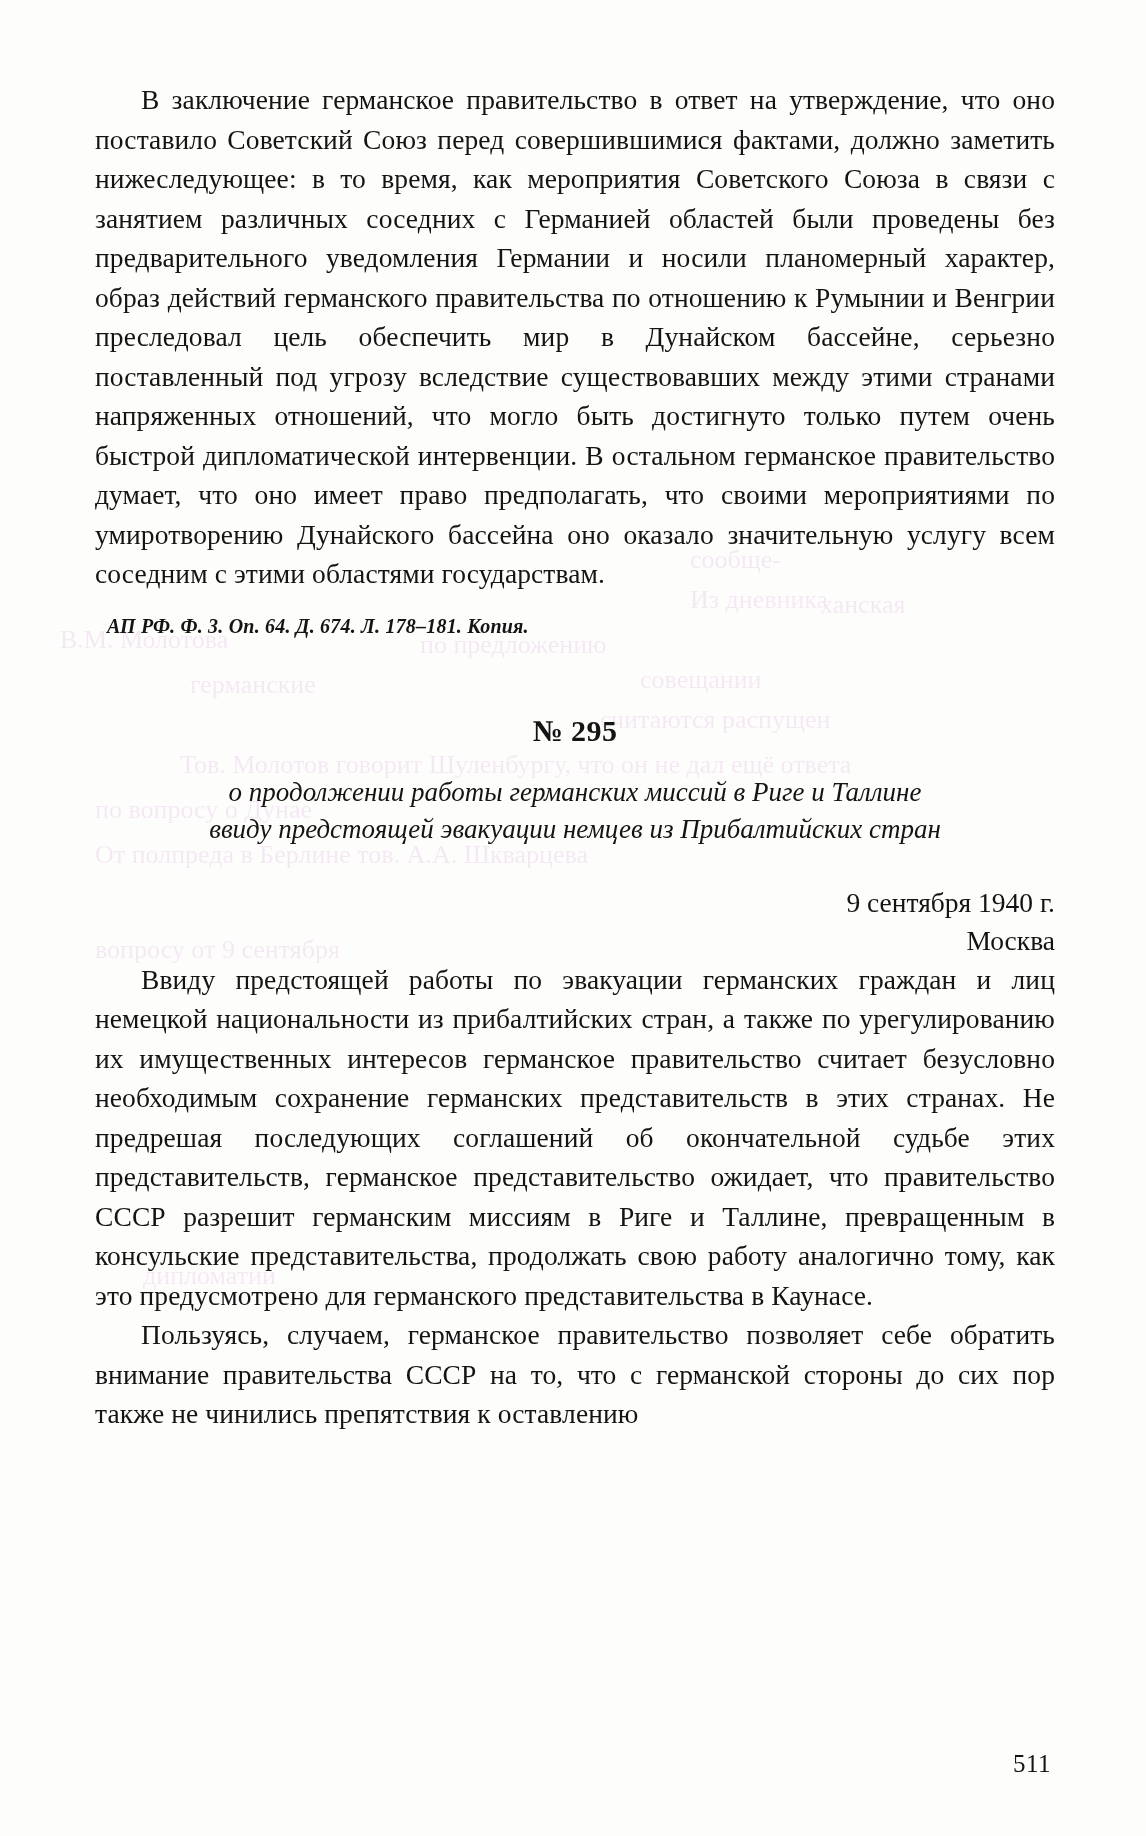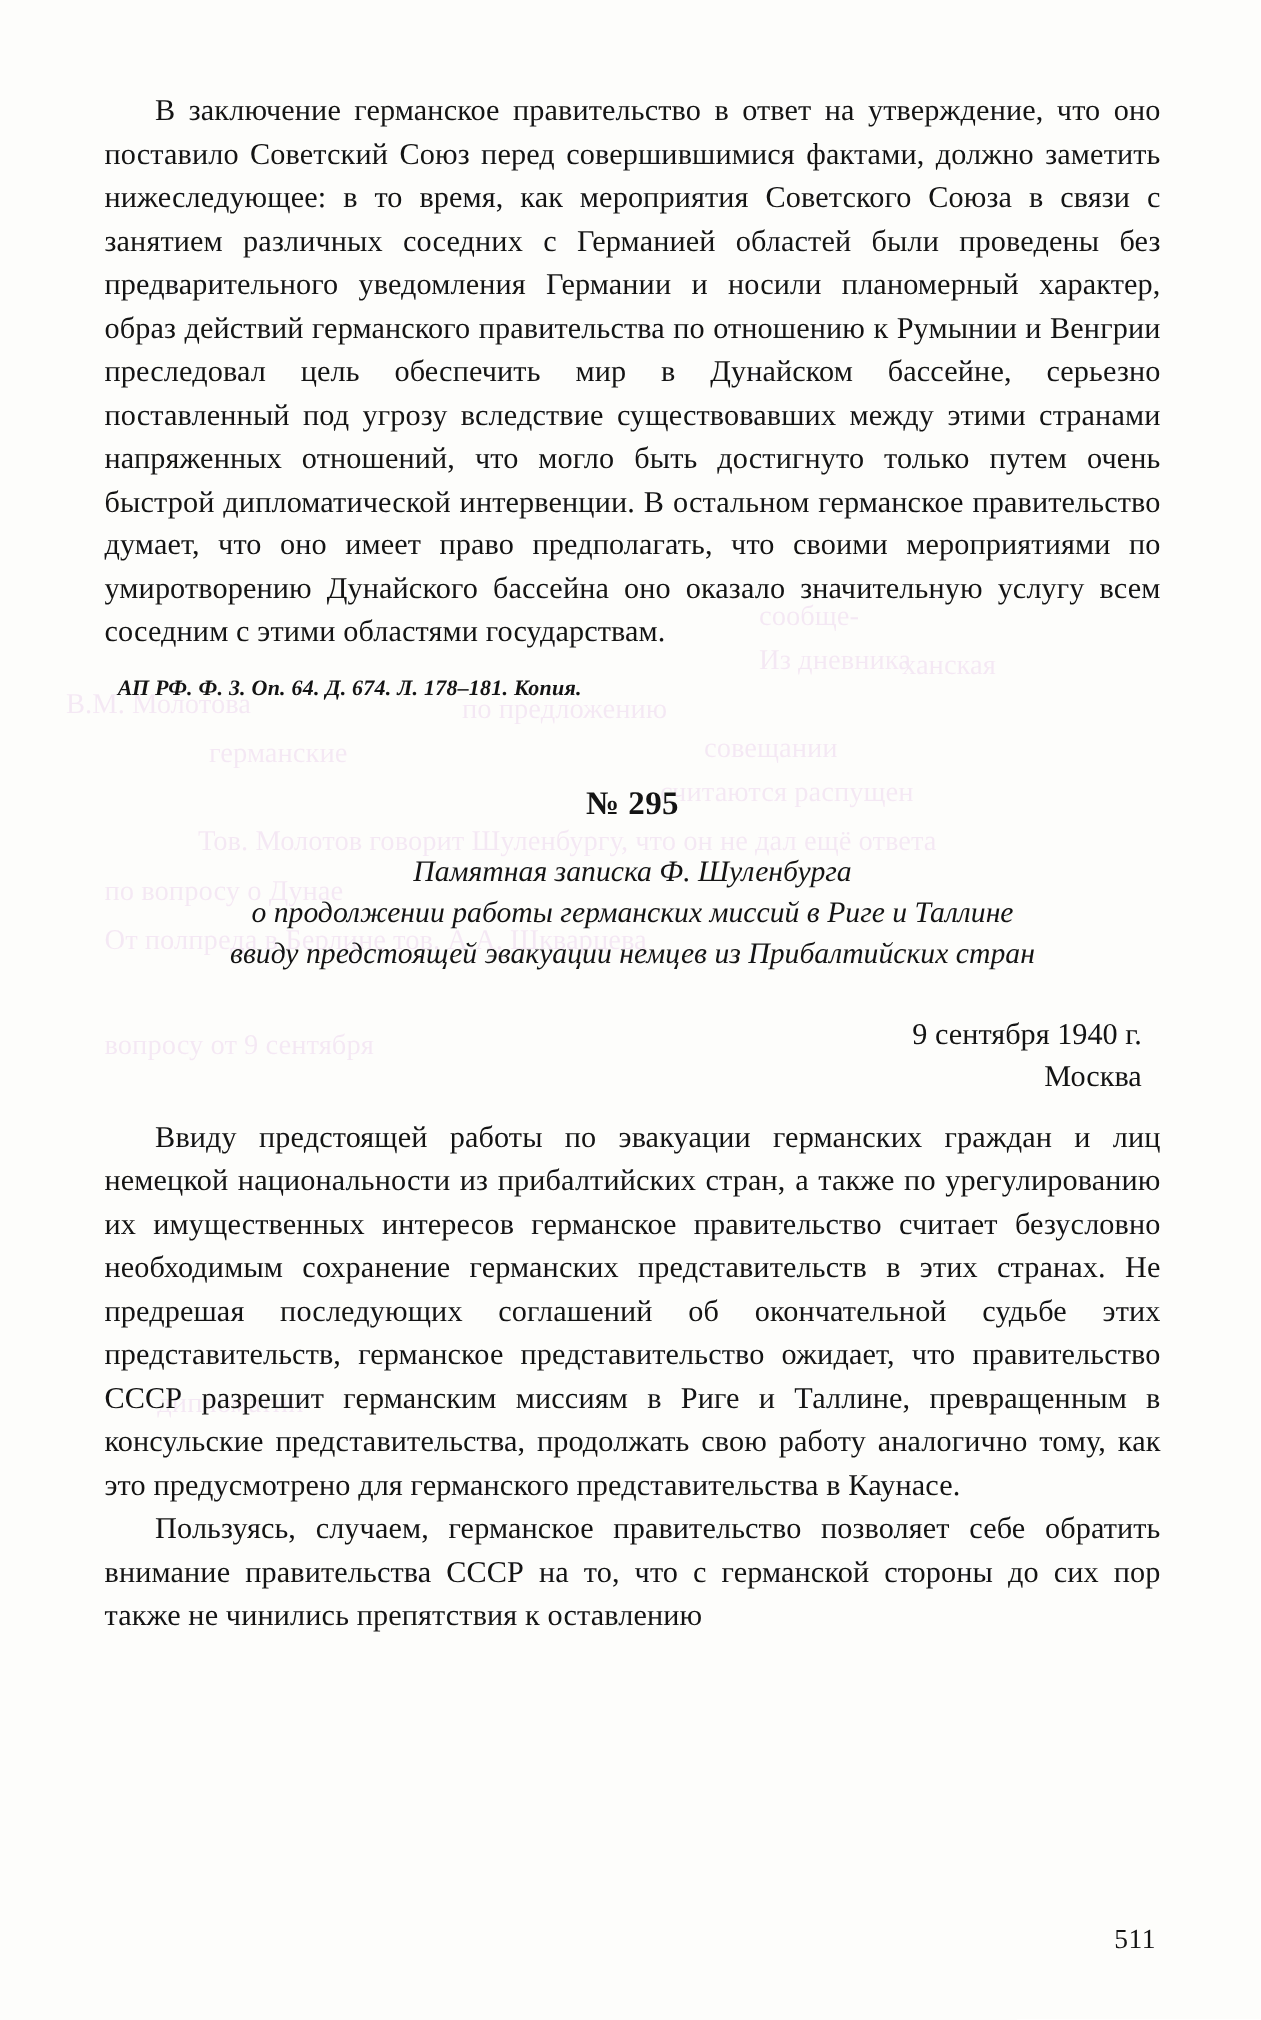--- a/index.html
+++ b/index.html
@@ -78,21 +78,21 @@
   .doc-title .line1 {
     display: block;
   }
   .doc-title .line2 {
     display: block;
   }
   .doc-title .line3 {
     display: block;
   }
   .dateline {
-    margin: 17px;
+    margin: 0;
     margin-top: 36px;
     text-align: right;
     font-size: 27.5px;
     line-height: 38px;
   }
   .dateline .place {
     display: block;
   }
   .after-dateline {
     margin-top: 26px;
@@ -148,21 +148,20 @@
 
     <p class="body-par indent">В заключение германское правительство в ответ на утверждение, что оно поставило Советский Союз перед совершившимися фактами, должно заметить нижеследующее: в то время, как мероприятия Советского Союза в связи с занятием различных соседних с Германией областей были проведены без предварительного уведомления Германии и носили планомерный характер, образ действий германского правительства по отношению к Румынии и Венгрии преследовал цель обеспечить мир в Дунайском бассейне, серьезно поставленный под угрозу вследствие существовавших между этими странами напряженных отношений, что могло быть достигнуто только путем очень быстрой дипломатической интервенции. В остальном германское правительство думает, что оно имеет право предполагать, что своими мероприятиями по умиротворению Дунайского бассейна оно оказало значительную услугу всем соседним с этими областями государствам.</p>
 
 
 
     <p class="archive-ref">АП РФ. Ф. 3. Оп. 64. Д. 674. Л. 178–181. Копия.</p>
 
     <p class="doc-number">№ 295</p>
 
     <div class="doc-title">
-      <span class="line1">Памятная записка Ф. Шуленбурга</span>
       <span class="line2">о продолжении работы германских миссий в Риге и Таллине</span>
       <span class="line3">ввиду предстоящей эвакуации немцев из Прибалтийских стран</span>
     </div>
 
     <div class="dateline">
       <span>9 сентября 1940 г.</span>
       <span class="place">Москва</span>
     </div>
 
     <p class="body-par indent after-dateline">Ввиду предстоящей работы по эвакуации германских граждан и лиц немецкой национальности из прибалтийских стран, а также по урегулированию их имущественных интересов германское правительство считает безусловно необходимым сохранение германских представительств в этих странах. Не предрешая последующих соглашений об окончательной судьбе этих представительств, германское представительство ожидает, что правительство СССР разрешит германским миссиям в Риге и Таллине, превращенным в консульские представительства, продолжать свою работу аналогично тому, как это предусмотрено для германского представительства в Каунасе.</p>

